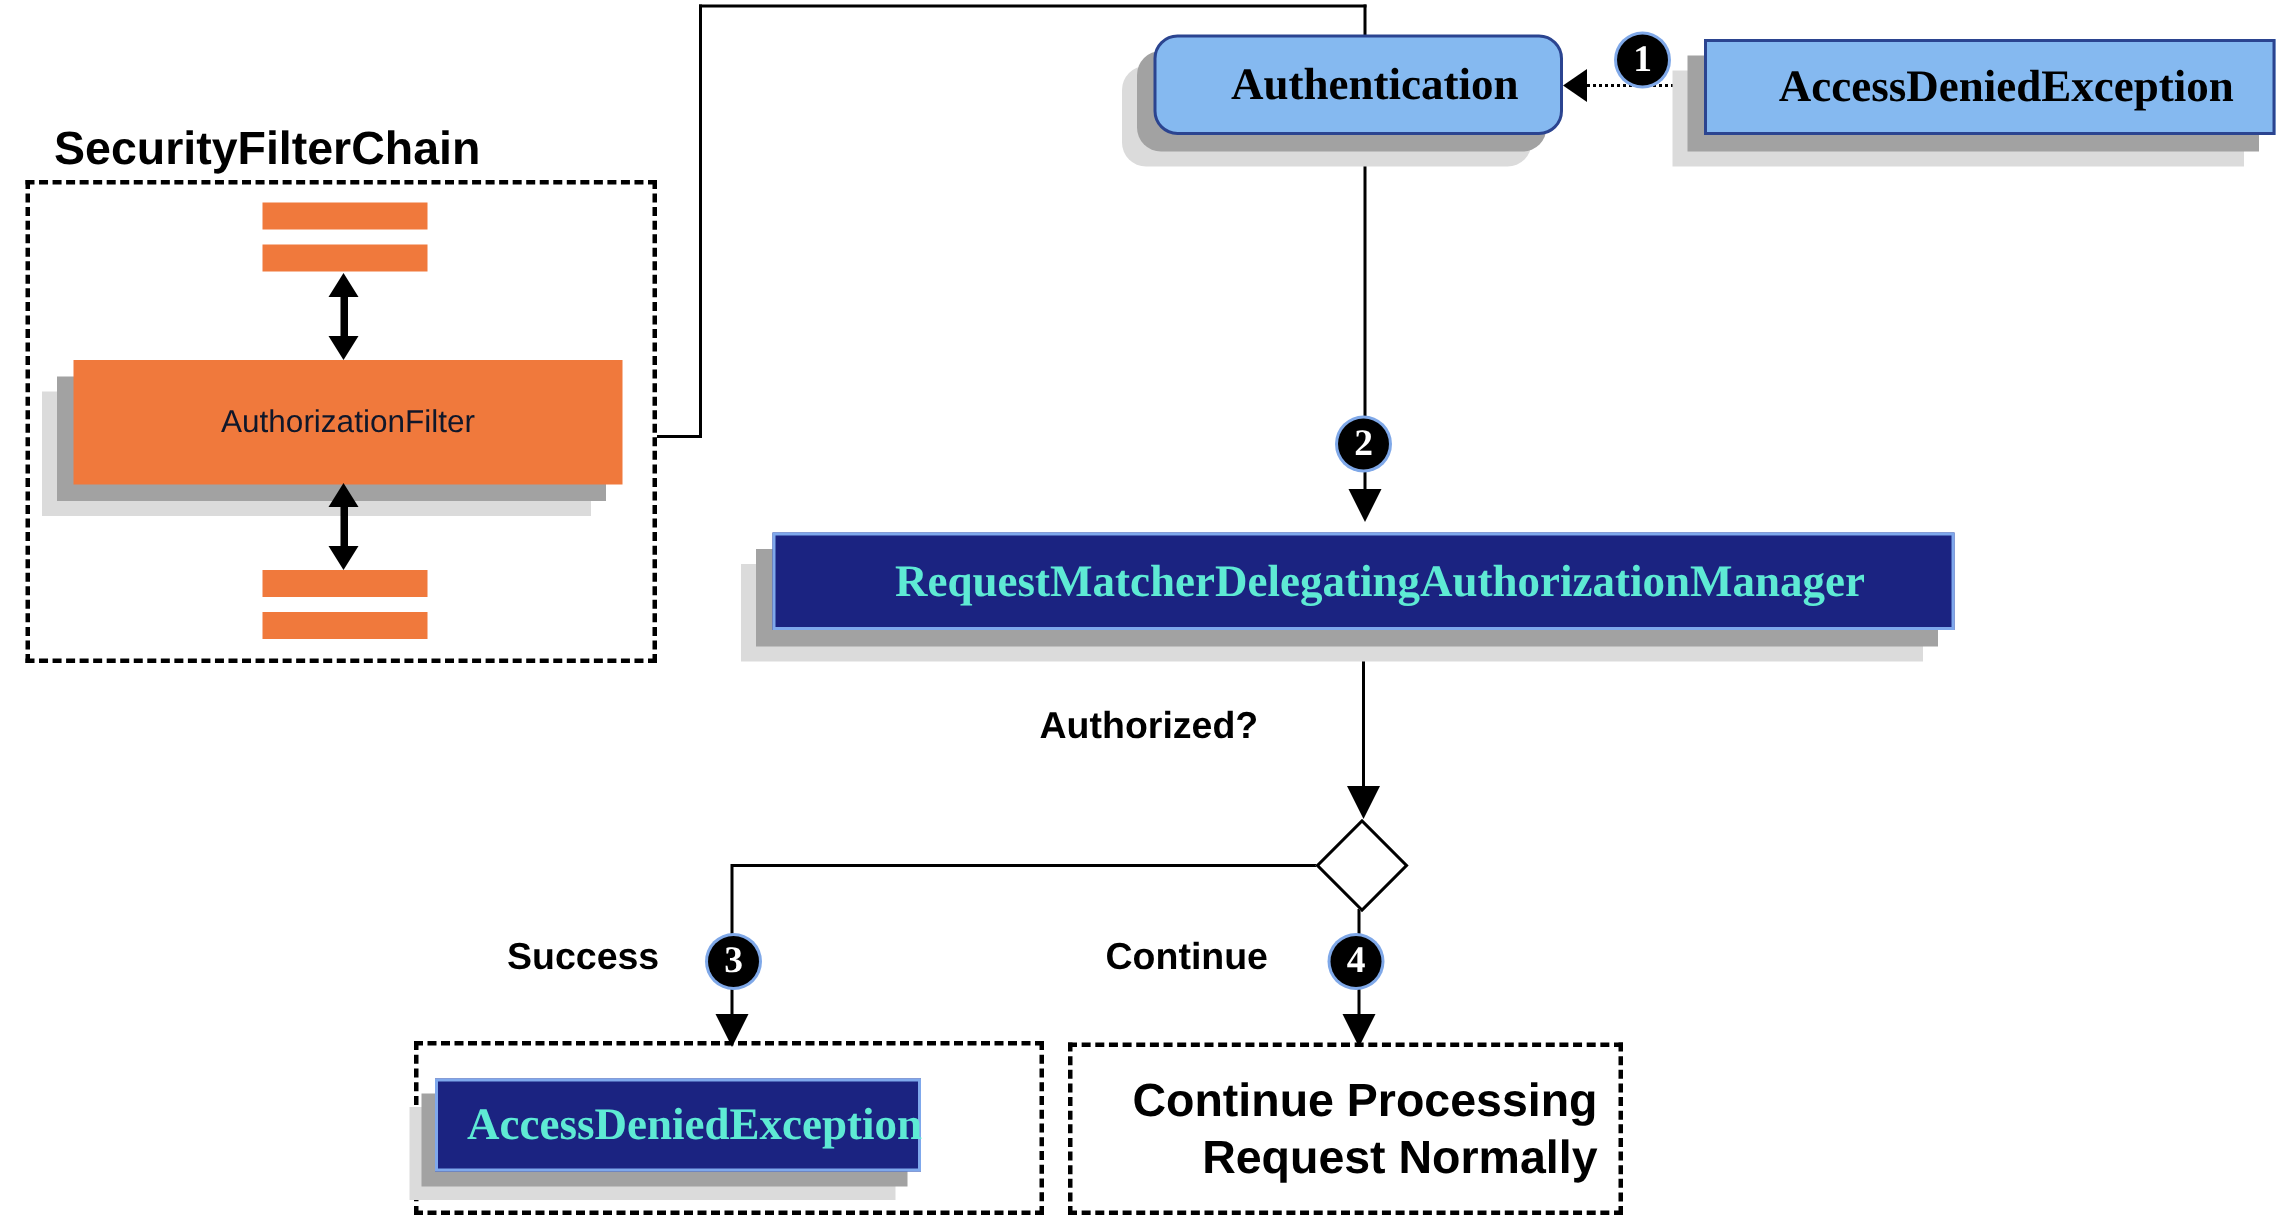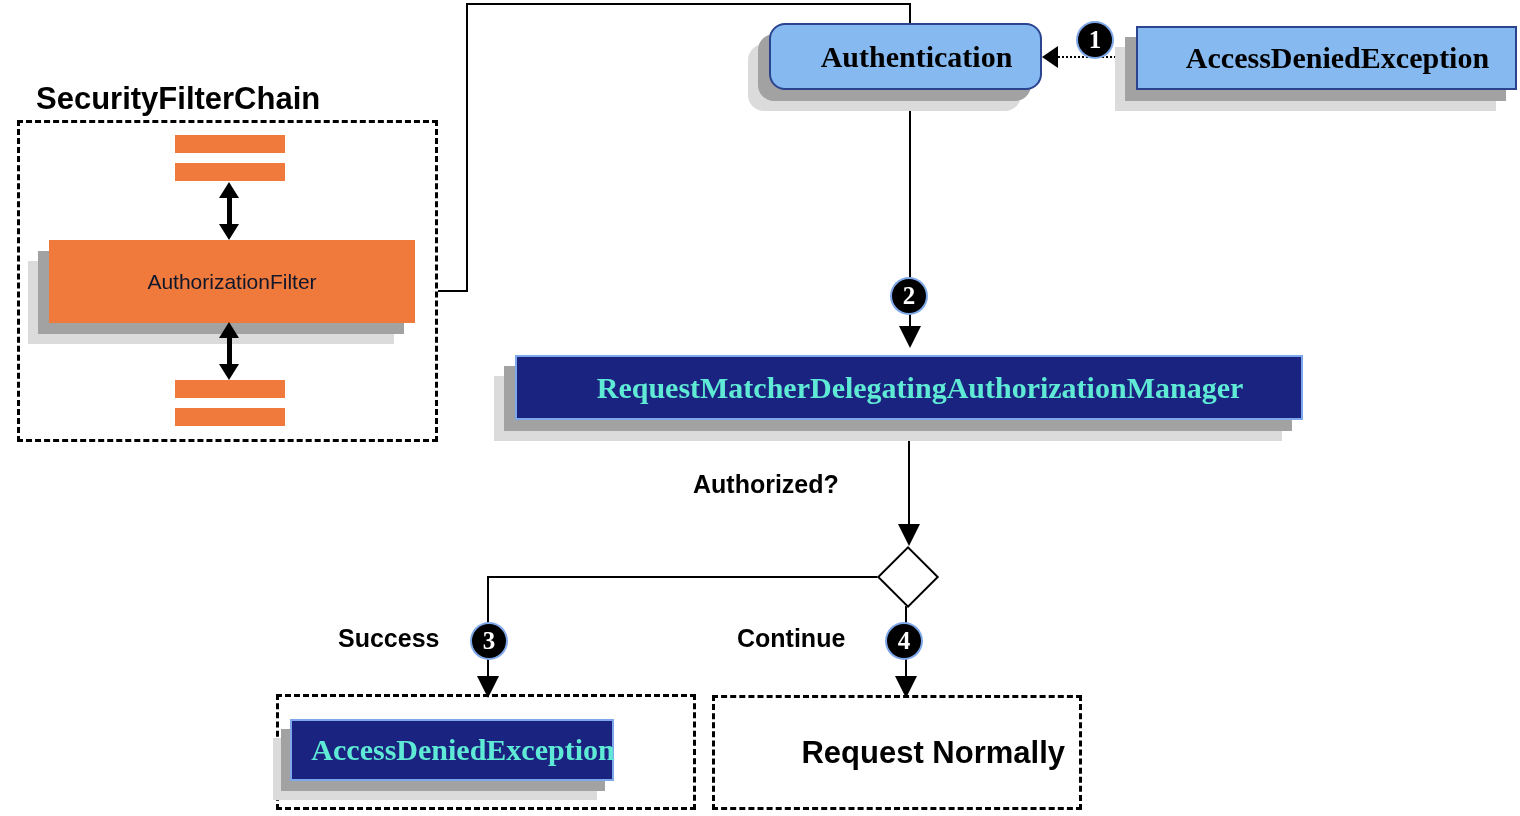--- a/index.html
+++ b/index.html
@@ -132,16 +132,17 @@
 
   <div class="flow-label sans" style="left:737px; top:624px;">Continue</div>
   <div class="badge" style="left:887px; top:624px;">4</div>
 
   <div class="dashed" style="left:276px; top:694px; width:420px; height:116px;"></div>
   <div class="node navy-node serif" style="left:290px; top:719px; width:324px; height:62px; box-shadow:-9px 10px 0 var(--shadow1,#a2a2a2), -17px 19px 0 var(--shadow2,#dbdbdb);">
     <span>AccessDeniedException</span>
   </div>
 
   <div class="dashed sans continue-box" style="left:712px; top:695px; width:370px; height:115px;">
+    <span>Continue Processing</span>
     <span>Request Normally</span>
   </div>
 
 </div>
 
 </body></html>

